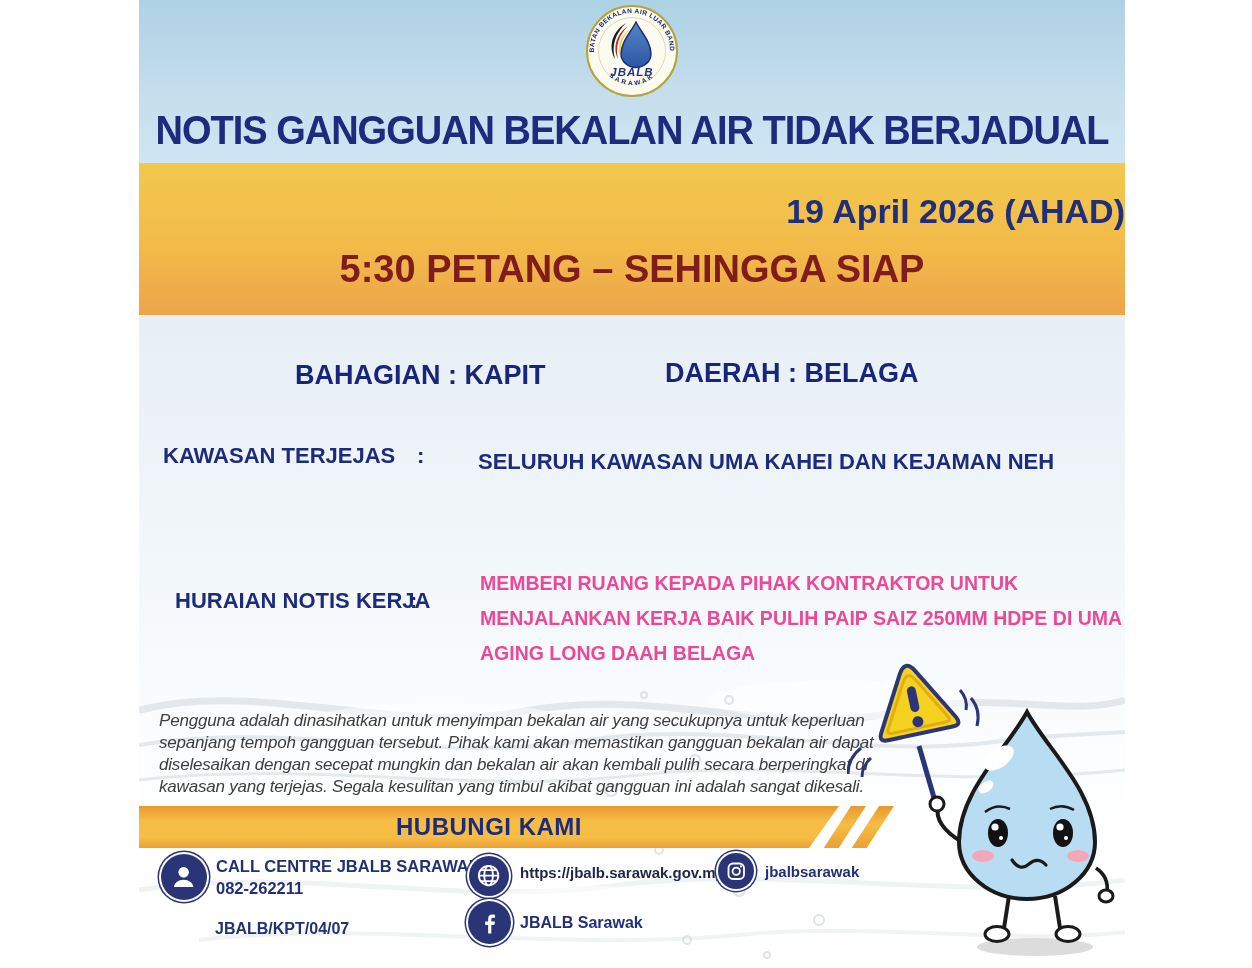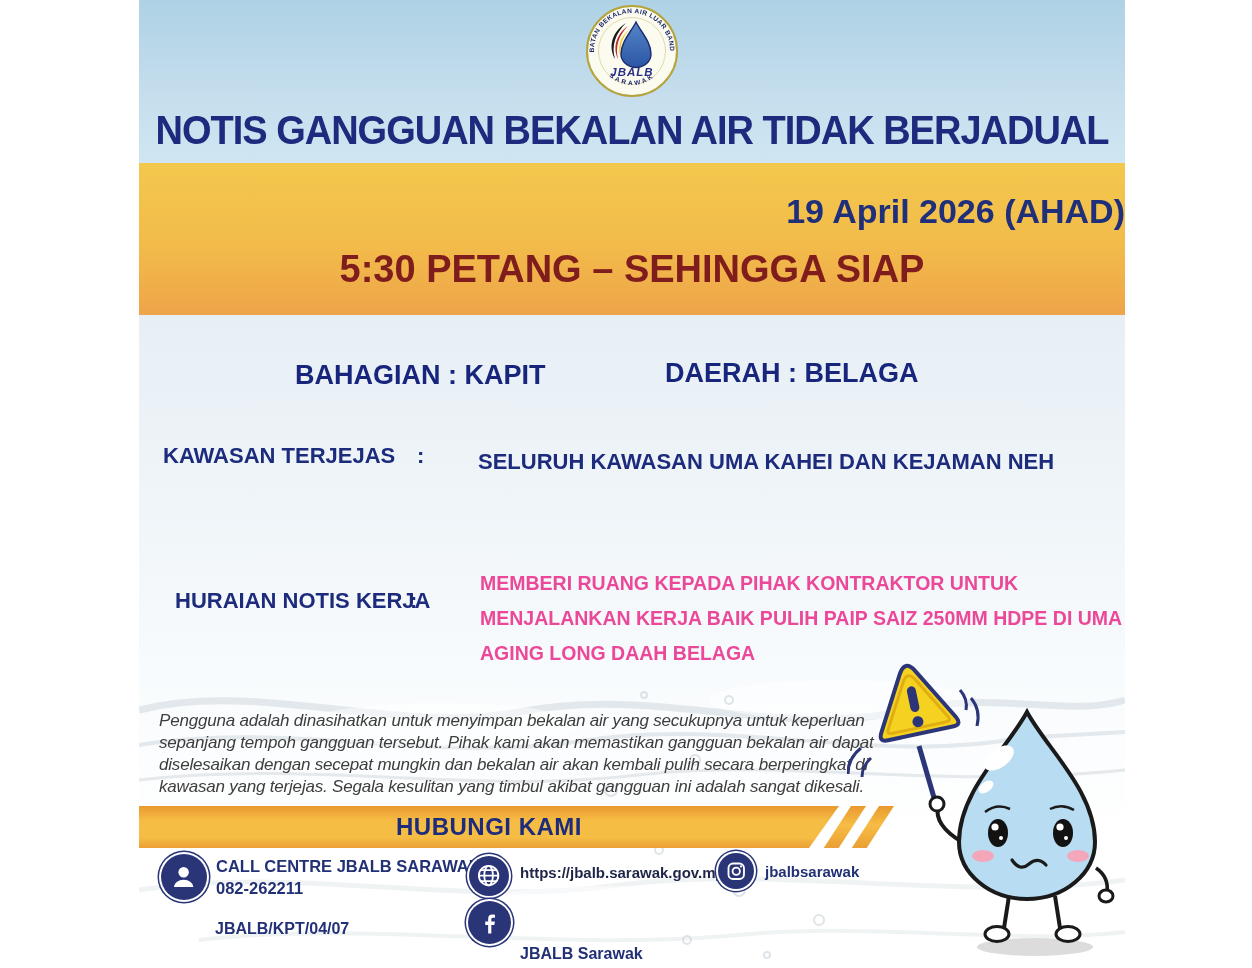--- a/index.html
+++ b/index.html
@@ -75,21 +75,21 @@
   .badge-call  { left:22px;  top:854px; width:46px; height:46px; }
   .badge-web   { left:330px; top:856px; width:40px; height:40px; }
   .badge-insta { left:579px; top:853px; width:36px; height:36px; }
   .badge-fb    { left:329px; top:901px; width:43px; height:43px; }
 
   .c-text { position:absolute; font-weight:bold; color:#223076; white-space:nowrap; }
   .call-label { left:77px;  top:857px; font-size:16.5px; }
   .call-phone { left:77px;  top:879px; font-size:16.5px; }
   .web-url    { left:381px; top:864px; font-size:15px; color:#1f2547; }
   .insta-handle{ left:626px; top:863px; font-size:15px; }
-  .fb-name    { left:381px; top:914px; font-size:16px;margin-top:31px; }
+  .fb-name    { left:381px; top:914px; font-size:16px; }
   .ref-no     { left:76px;  top:920px; font-size:16px; }
 
   .mascot { position:absolute; left:708px; top:646px; width:280px; height:315px; }
 </style>
 </head>
 <body>
 
 <div class="canvas">
   <div class="poster">
 

